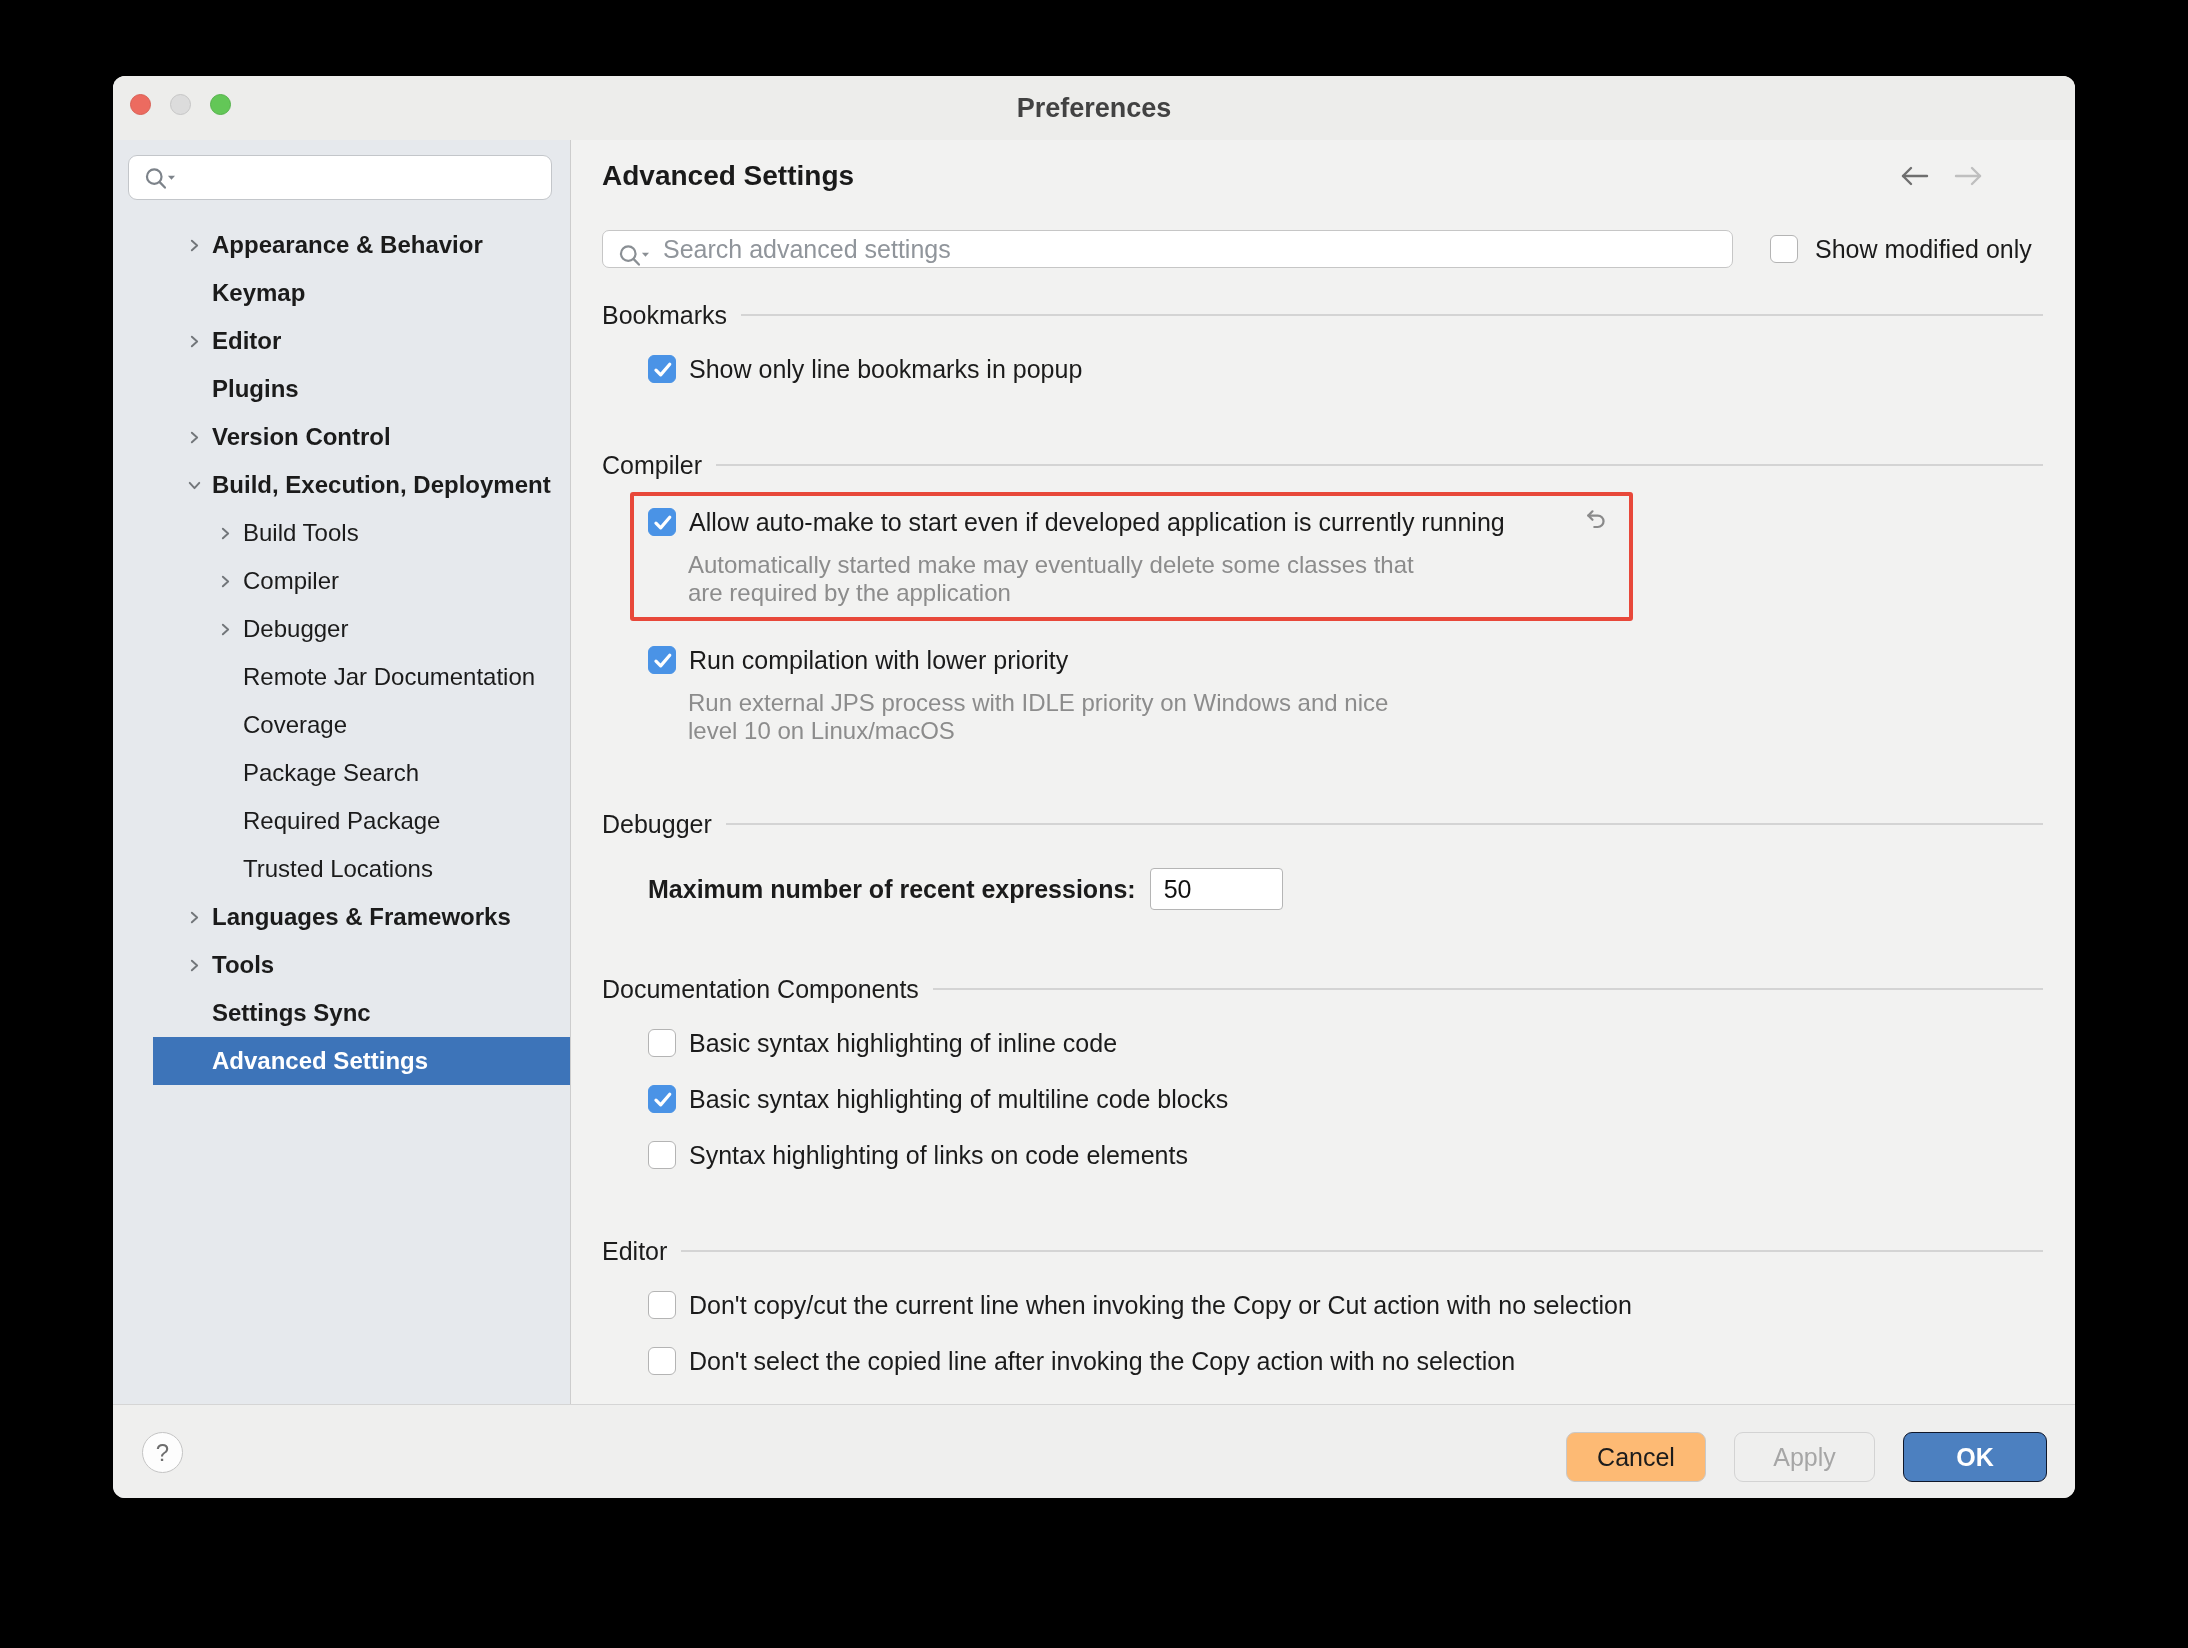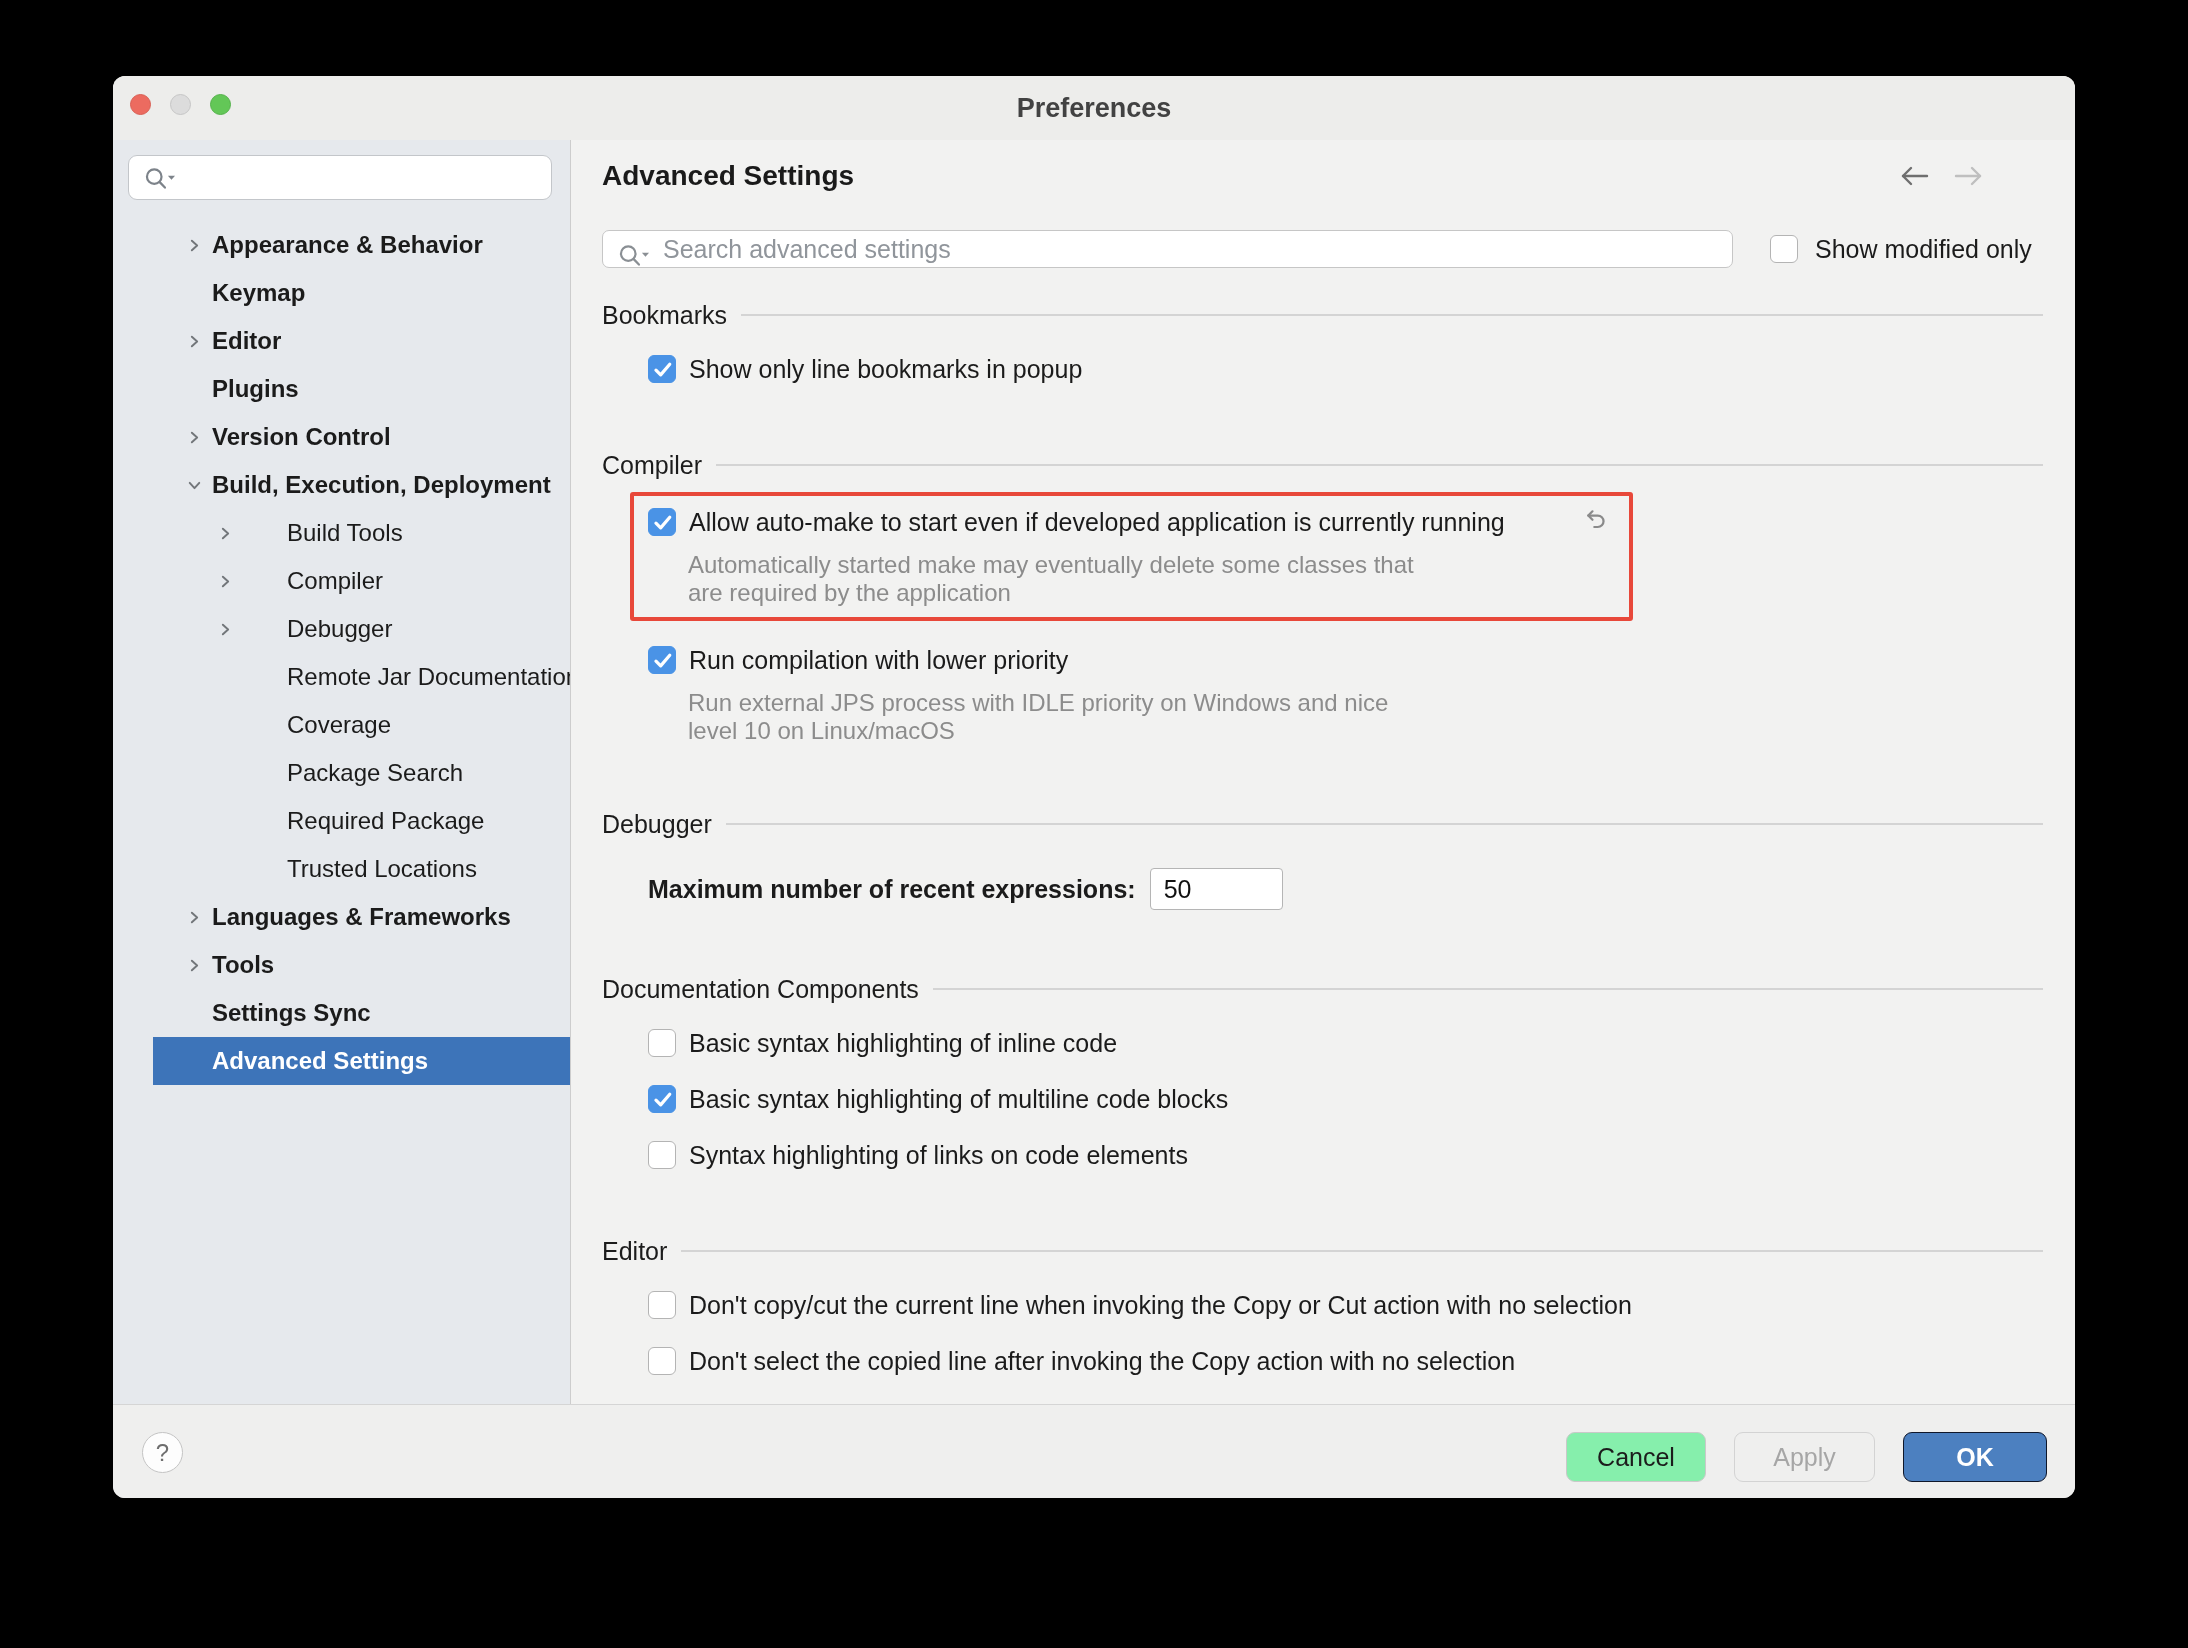--- a/index.html
+++ b/index.html
@@ -26,21 +26,21 @@
   .light.green{background:#63c757;border:1px solid #55b24b;}
   .win-title{font-size:27px;font-weight:bold;color:#424242;}
   
   .sidebar{position:absolute;left:0;top:64px;width:458px;height:1264px;background:var(--sidebar-bg);border-right:1px solid #cdcdcd;overflow:hidden;}
   .side-search{position:absolute;left:15px;top:15px;width:424px;height:45px;background:#fff;border:1px solid #c3c6ca;border-radius:9px;}
   .side-search input{position:absolute;left:56px;top:0;width:360px;height:100%;border:none;outline:none;background:transparent;font-size:24px;font-family:inherit;color:#333;}
   .mag{position:absolute;left:13px;top:10px;}
   .tree{position:absolute;left:0;top:81px;width:100%;margin-left:40px;}
   .tree-row{display:flex;align-items:center;height:48px;font-size:24px;color:#1b1b1b;cursor:default;}
   .tree-row.lvl1{padding-left:30px;}
-  .tree-row.lvl2{padding-left:61px;gap:44px;}
+  .tree-row.lvl2{padding-left:61px;}
   .tree-row.bold{font-weight:bold;}
   .tree-row .chev{width:22px;height:18px;margin-right:7px;display:flex;align-items:center;justify-content:center;flex:none;}
   .tree-row .tlabel{white-space:nowrap;}
   .tree-row .mon{margin-left:auto;margin-right:21px;width:19px;height:15px;border:2.5px solid #a9b2bd;border-radius:3px;position:relative;flex:none;}
   .tree-row .mon i{position:absolute;inset:2px;background:#a9b2bd;}
   .tree-row.selected{background:var(--accent);color:#fff;}
   .tree-row.selected .tlabel{color:#fff;}
   
   .main{position:absolute;left:458px;top:64px;width:1504px;height:1264px;background:var(--main-bg);}
   .main-title{position:absolute;left:31px;top:20px;font-size:28px;font-weight:bold;color:#1a1a1a;}
@@ -71,21 +71,21 @@
   .hl-box .revert{margin-left:auto;margin-right:8px;}
   .hl-box .desc{padding-left:40px;}
   .input-row{display:flex;align-items:center;height:42px;padding-left:46px;margin-top:29px;}
   .input-row .ilabel{font-size:25px;color:#1b1b1b;white-space:nowrap;font-weight:bold;}
   .input-row input{margin-left:14px;width:133px;height:42px;border:1px solid #b5b5b5;border-radius:4px;background:#fff;font-size:25px;font-family:inherit;padding-left:13px;color:#111;outline:none;}
   
   .footer{position:absolute;left:0;top:1328px;width:100%;height:94px;background:var(--footer-bg);border-top:1px solid #d5d5d5;}
   .help-btn{position:absolute;left:29px;top:27px;width:41px;height:41px;border-radius:50%;background:#fdfdfd;border:1px solid #c4c4c4;color:#6e6e6e;font-size:24px;display:flex;align-items:center;justify-content:center;}
   .btns{position:absolute;right:28px;top:27px;display:flex;gap:28px;}
   .btn{height:50px;border-radius:9px;font-size:25px;display:flex;align-items:center;justify-content:center;font-family:inherit;}
-  .btn.cancel{width:140px;background:#86efac;border:1px solid #c9c9c9;color:#1c1c1c;}
+  .btn.cancel{width:140px;background:#fdba74;border:1px solid #c9c9c9;color:#1c1c1c;}
   .btn.apply{width:141px;background:var(--footer-bg);border:1px solid #d3d3d3;color:#a6a6a6;}
   .btn.ok{width:144px;background:var(--ok-blue);border:1px solid #0f172a;color:#fff;font-weight:600;}
 </style>
 </head>
 <body>
 
 <div class="window">
 
   <div class="titlebar">
     <div class="traffic">

